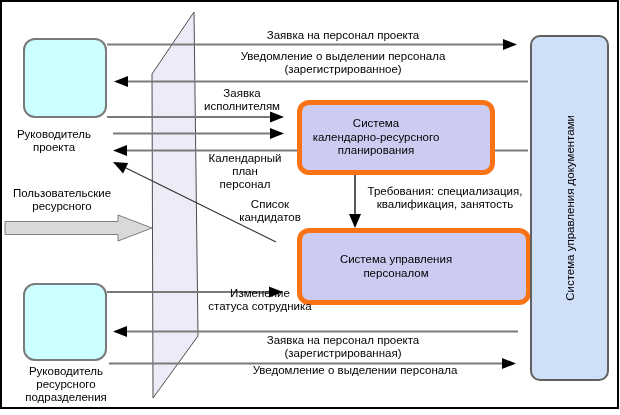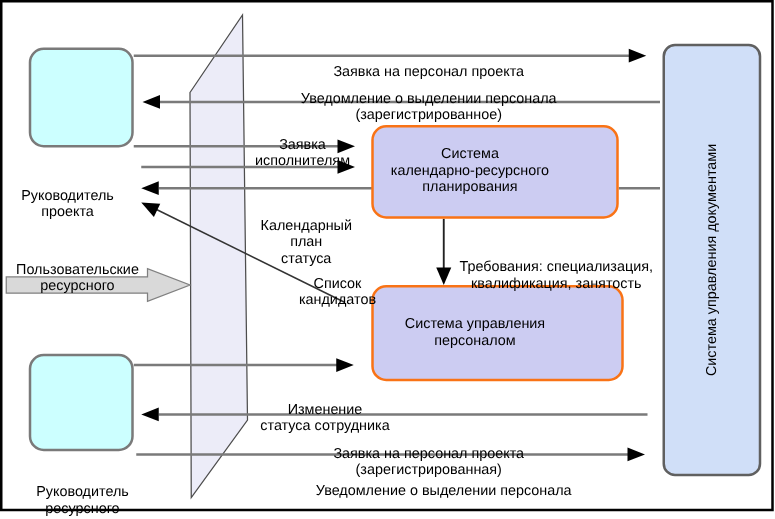--- a/index.html
+++ b/index.html
@@ -9,52 +9,51 @@
     overflow:hidden;
   }
   .frame {
     position:absolute; left:0; top:0; width:615px; height:405px;
     border:2px solid #000000;
   }
   .svglayer { position:absolute; left:0; top:0; }
   .lbl {
     position:absolute; text-align:center; white-space:pre-line;
     line-height:13px;
-    margin-top:23px;
   }
   .box { position:absolute; box-sizing:border-box; }
   .actor {
     background:#ccffff; border:2px solid #7a7a7a; border-radius:12px;
   }
   .system {
-    background:#ccccf2; border:2px solid #f97316; border-radius:12px;
+    background:#ccccf2; border:5px solid #f97316; border-radius:12px;
     display:flex; align-items:center; justify-content:center;
   }
   .system .txt { white-space:pre-line; text-align:center; line-height:13.5px; }
   .docsys {
     background:#d0dff8; border:2px solid #606060; border-radius:10px;
     display:flex; align-items:center; justify-content:center;
   }
   .docsys .txt {
     writing-mode:vertical-rl; transform:rotate(180deg); white-space:nowrap;
   }
   #actor-top   { left:23px;  top:38px;  width:84px;  height:80px; }
   #actor-bot   { left:23px;  top:283px; width:84px;  height:78px; }
   #sys-sched   { left:297px; top:100px; width:198px; height:75px; }
   #sys-sched .txt { margin-right:40px; }
-  #sys-hr      { left:297px; top:228px; width:202px; height:77px; }
+  #sys-hr      { left:297px; top:228px; width:234px; height:77px; }
   #sys-hr .txt { margin-right:36px; }
   #sys-doc     { left:530px; top:35px;  width:79px;  height:346px; }
   #t-request       { left:223px; top:29px;  width:240px; }
   #t-notif-reg     { left:223px; top:50px;  width:240px; }
   #t-tasks         { left:182px; top:87px;  width:120px; }
   #t-calplan       { left:185px; top:152px; width:120px; }
   #t-candidates    { left:210px; top:198px; width:120px; }
   #t-requirements  { left:352px; top:185px; width:186px; }
-  #t-status        { left:200px; top:299px; width:120px; }
+  #t-status        { left:200px; top:287px; width:120px; }
   #t-request-reg   { left:223px; top:334px; width:240px; }
   #t-notif         { left:235px; top:364px; width:240px; }
   #t-pm            { left:4px;   top:128px; width:100px; }
   #t-rm            { left:12px;  top:365px; width:108px; }
   #t-ui            { left:2px;   top:187px; width:120px; }
 </style>
 </head>
 <body>
 
 <div class="canvas">
@@ -113,21 +112,21 @@
     <span class="txt">Система управления документами</span>
   </div>
 
   <div class="lbl" id="t-request">Заявка на персонал проекта</div>
   <div class="lbl" id="t-notif-reg">Уведомление о выделении персонала
 (зарегистрированное)</div>
   <div class="lbl" id="t-tasks">Заявка
 исполнителям</div>
   <div class="lbl" id="t-calplan">Календарный
 план
-статуса</div>
+персонал</div>
   <div class="lbl" id="t-candidates">Список
 кандидатов</div>
   <div class="lbl" id="t-requirements">Требования: специализация,
 квалификация, занятость</div>
   <div class="lbl" id="t-status">Изменение
 статуса сотрудника</div>
   <div class="lbl" id="t-request-reg">Заявка на персонал проекта
 (зарегистрированная)</div>
   <div class="lbl" id="t-notif">Уведомление о выделении персонала</div>
 

